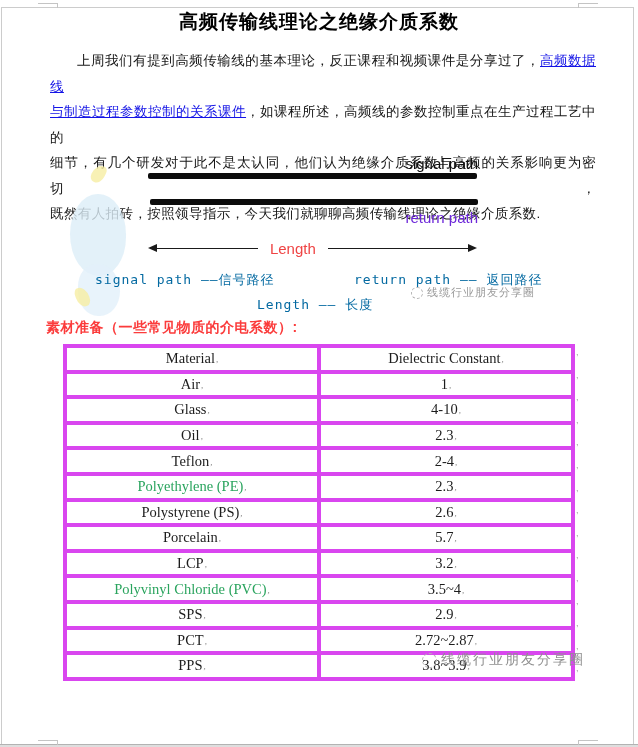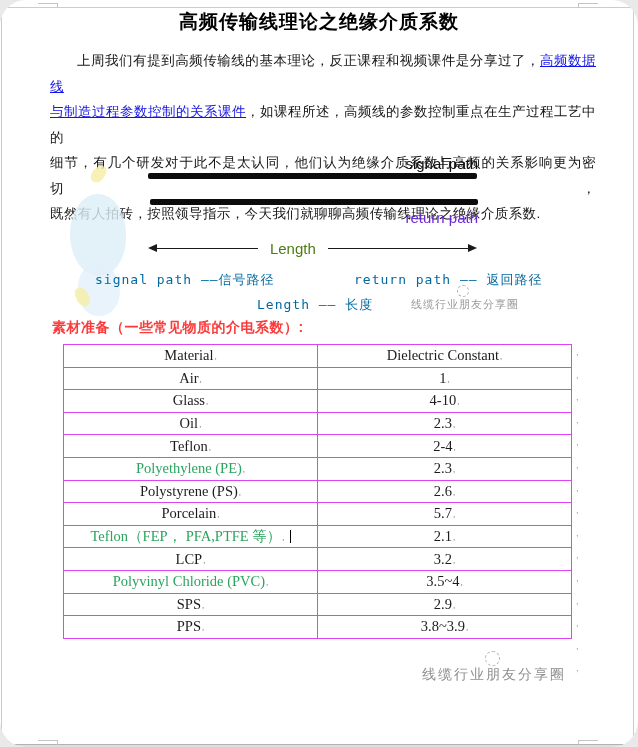--- a/index.html
+++ b/index.html
@@ -1,20 +1,19 @@
 <!DOCTYPE html>
 <html><head>
 <meta charset="utf-8">
 <style>
   html,body { margin:0; padding:0; background:#e9e9e9; }
   .canvas {
     position:relative; width:638px; height:747px; background:#ffffff;
     overflow:hidden; font-family:"Liberation Sans","DejaVu Sans",sans-serif;
     color:#1a1a1a;
-    border-radius:26px;
   }
   
   .pb { position:absolute; background:#cccccc; }
   .pb-left   { left:1px;  top:7px;  width:1px;  height:737px; }
   .pb-right  { left:633px;top:7px;  width:1px;  height:737px; }
   .pb-top    { left:1px;  top:7px;  width:633px;height:1px; }
   .pb-bottom { left:0;    top:744px;width:638px;height:1px; background:#b3b3b3; }
   .bottom-strip { position:absolute; left:0; top:745px; width:638px; height:2px; background:#dedede; }
   .crop { position:absolute; background:#c4c4c4; }
 
@@ -41,58 +40,58 @@
   .bar { position:absolute; height:6px; background:#0c0c0c; border-radius:2px; }
   .bar1 { left:148px; top:23px; width:329px; }
   .bar2 { left:150px; top:49px; width:328px; }
   .len-arrow { position:absolute; left:148px; top:89px; width:329px; height:18px;
     display:flex; align-items:center; }
   .ah { width:0; height:0; border-top:4px solid transparent; border-bottom:4px solid transparent; }
   .ah-left  { border-right:9px solid #1a1a1a; }
   .ah-right { border-left:9px solid #1a1a1a; }
   .aline { height:1px; background:#1a1a1a; }
   .aline.l { flex:0.72; } .aline.r { flex:1; }
-  .len-label { padding:0 12px; font-size:15px; color:#4d7c0f; white-space:nowrap; }
+  .len-label { padding:0 12px; font-size:15px; color:#ef4444; white-space:nowrap; }
 
   
   .blob { position:absolute; opacity:0.8; }
   .blob-main { left:70px; top:44px; width:56px; height:82px; background:#dcedf8;
     border-radius:50% 50% 48% 52%; }
   .blob-tail { left:78px; top:114px; width:42px; height:52px; background:#e2f0fa;
     border-radius:45% 55% 50% 50%; }
   .blob-yellow1 { left:92px; top:15px; width:13px; height:18px; background:#f6eda2;
     border-radius:70% 30% 60% 40%; transform:rotate(25deg); }
   .blob-yellow2 { left:76px; top:137px; width:13px; height:20px; background:#f6eda2;
     border-radius:35% 65% 40% 60%; transform:rotate(-20deg); }
 
   
   .legend-item { position:absolute; font-family:"DejaVu Sans Mono","Liberation Mono",monospace;
     font-size:13px; letter-spacing:1px; color:#0369a1; white-space:nowrap; }
   .leg-signal { left:95px;  top:271px; }
   .leg-return { left:354px; top:271px; }
   .leg-length { left:257px; top:296px; }
 
   
-  .wm { position:absolute; display:flex; align-items:center; color:#9a9a9a; white-space:nowrap;flex-direction:column; }
+  .wm { position:absolute; display:flex; align-items:center; color:#9a9a9a; white-space:nowrap; }
   .wm-top { left:411px; top:285px; font-size:11px; letter-spacing:1px; }
   .wm-bottom { left:422px; top:651px; font-size:14px; letter-spacing:2px; color:#8f8f8f; z-index:5; }
   .wm-icon { display:inline-block; border:1px dashed #b2b2b2; border-radius:50%; margin-right:4px; }
   .wm-top .wm-icon { width:10px; height:10px; }
   .wm-bottom .wm-icon { width:13px; height:13px; }
 
   
-  .section-heading { position:absolute; left:52px; top:319px; font-size:14px;
+  .section-heading { position:absolute; left:46px; top:319px; font-size:14px;
     font-weight:bold; color:#fb3b3b; letter-spacing:0.5px; }
 
   
   table.dielectric { position:absolute; left:63px; top:344px; width:508px;
     border-collapse:collapse; table-layout:fixed;
     font-family:"Liberation Serif","DejaVu Serif",serif; font-size:14.5px; color:#1c1c1c; }
   .dielectric th, .dielectric td {
-    border:1px solid #d946ef; text-align:center; padding:0; height:21.6px;
+    border:4px solid #d946ef; text-align:center; padding:0; height:21.6px;
     font-weight:normal; overflow:hidden; white-space:nowrap;
   }
   .cell-text::after { content:","; font-size:9px; color:#8a8a8a; margin-left:1px; vertical-align:1px; }
   .green { color:#2aa45e; }
   .caret { display:inline-block; width:1px; height:13px; background:#000;
     margin-left:5px; vertical-align:-2px; }
   .row-mark { position:absolute; left:576px; font-size:9px; color:#9a9a9a; line-height:1; }
 </style>
 </head>
 <body>
@@ -192,34 +191,34 @@
         </tr>
         <tr>
           <td><span class="cell-text">Polystyrene (PS)</span></td>
           <td><span class="cell-text">2.6</span></td>
         </tr>
         <tr>
           <td><span class="cell-text">Porcelain</span></td>
           <td><span class="cell-text">5.7</span></td>
         </tr>
         <tr>
-          <td><span class="cell-text green">Teflon（FEP， PFA,PTFE 等）</span><span class="caret"></span></td>
-          <td><span class="cell-text">2.1</span></td>
-        </tr>
-        <tr>
           <td><span class="cell-text">LCP</span></td>
           <td><span class="cell-text">3.2</span></td>
         </tr>
         <tr>
           <td><span class="cell-text green">Polyvinyl Chloride (PVC)</span></td>
           <td><span class="cell-text">3.5~4</span></td>
         </tr>
         <tr>
           <td><span class="cell-text">SPS</span></td>
           <td><span class="cell-text">2.9</span></td>
+        </tr>
+        <tr>
+          <td><span class="cell-text">PCT</span></td>
+          <td><span class="cell-text">2.72~2.87</span></td>
         </tr>
         <tr>
           <td><span class="cell-text">PPS</span></td>
           <td><span class="cell-text">3.8~3.9</span></td>
         </tr>
       </tbody>
   </table>
 
   <div id="rowmarks">
       <div class="row-mark" style="top: 348px;">,</div>

